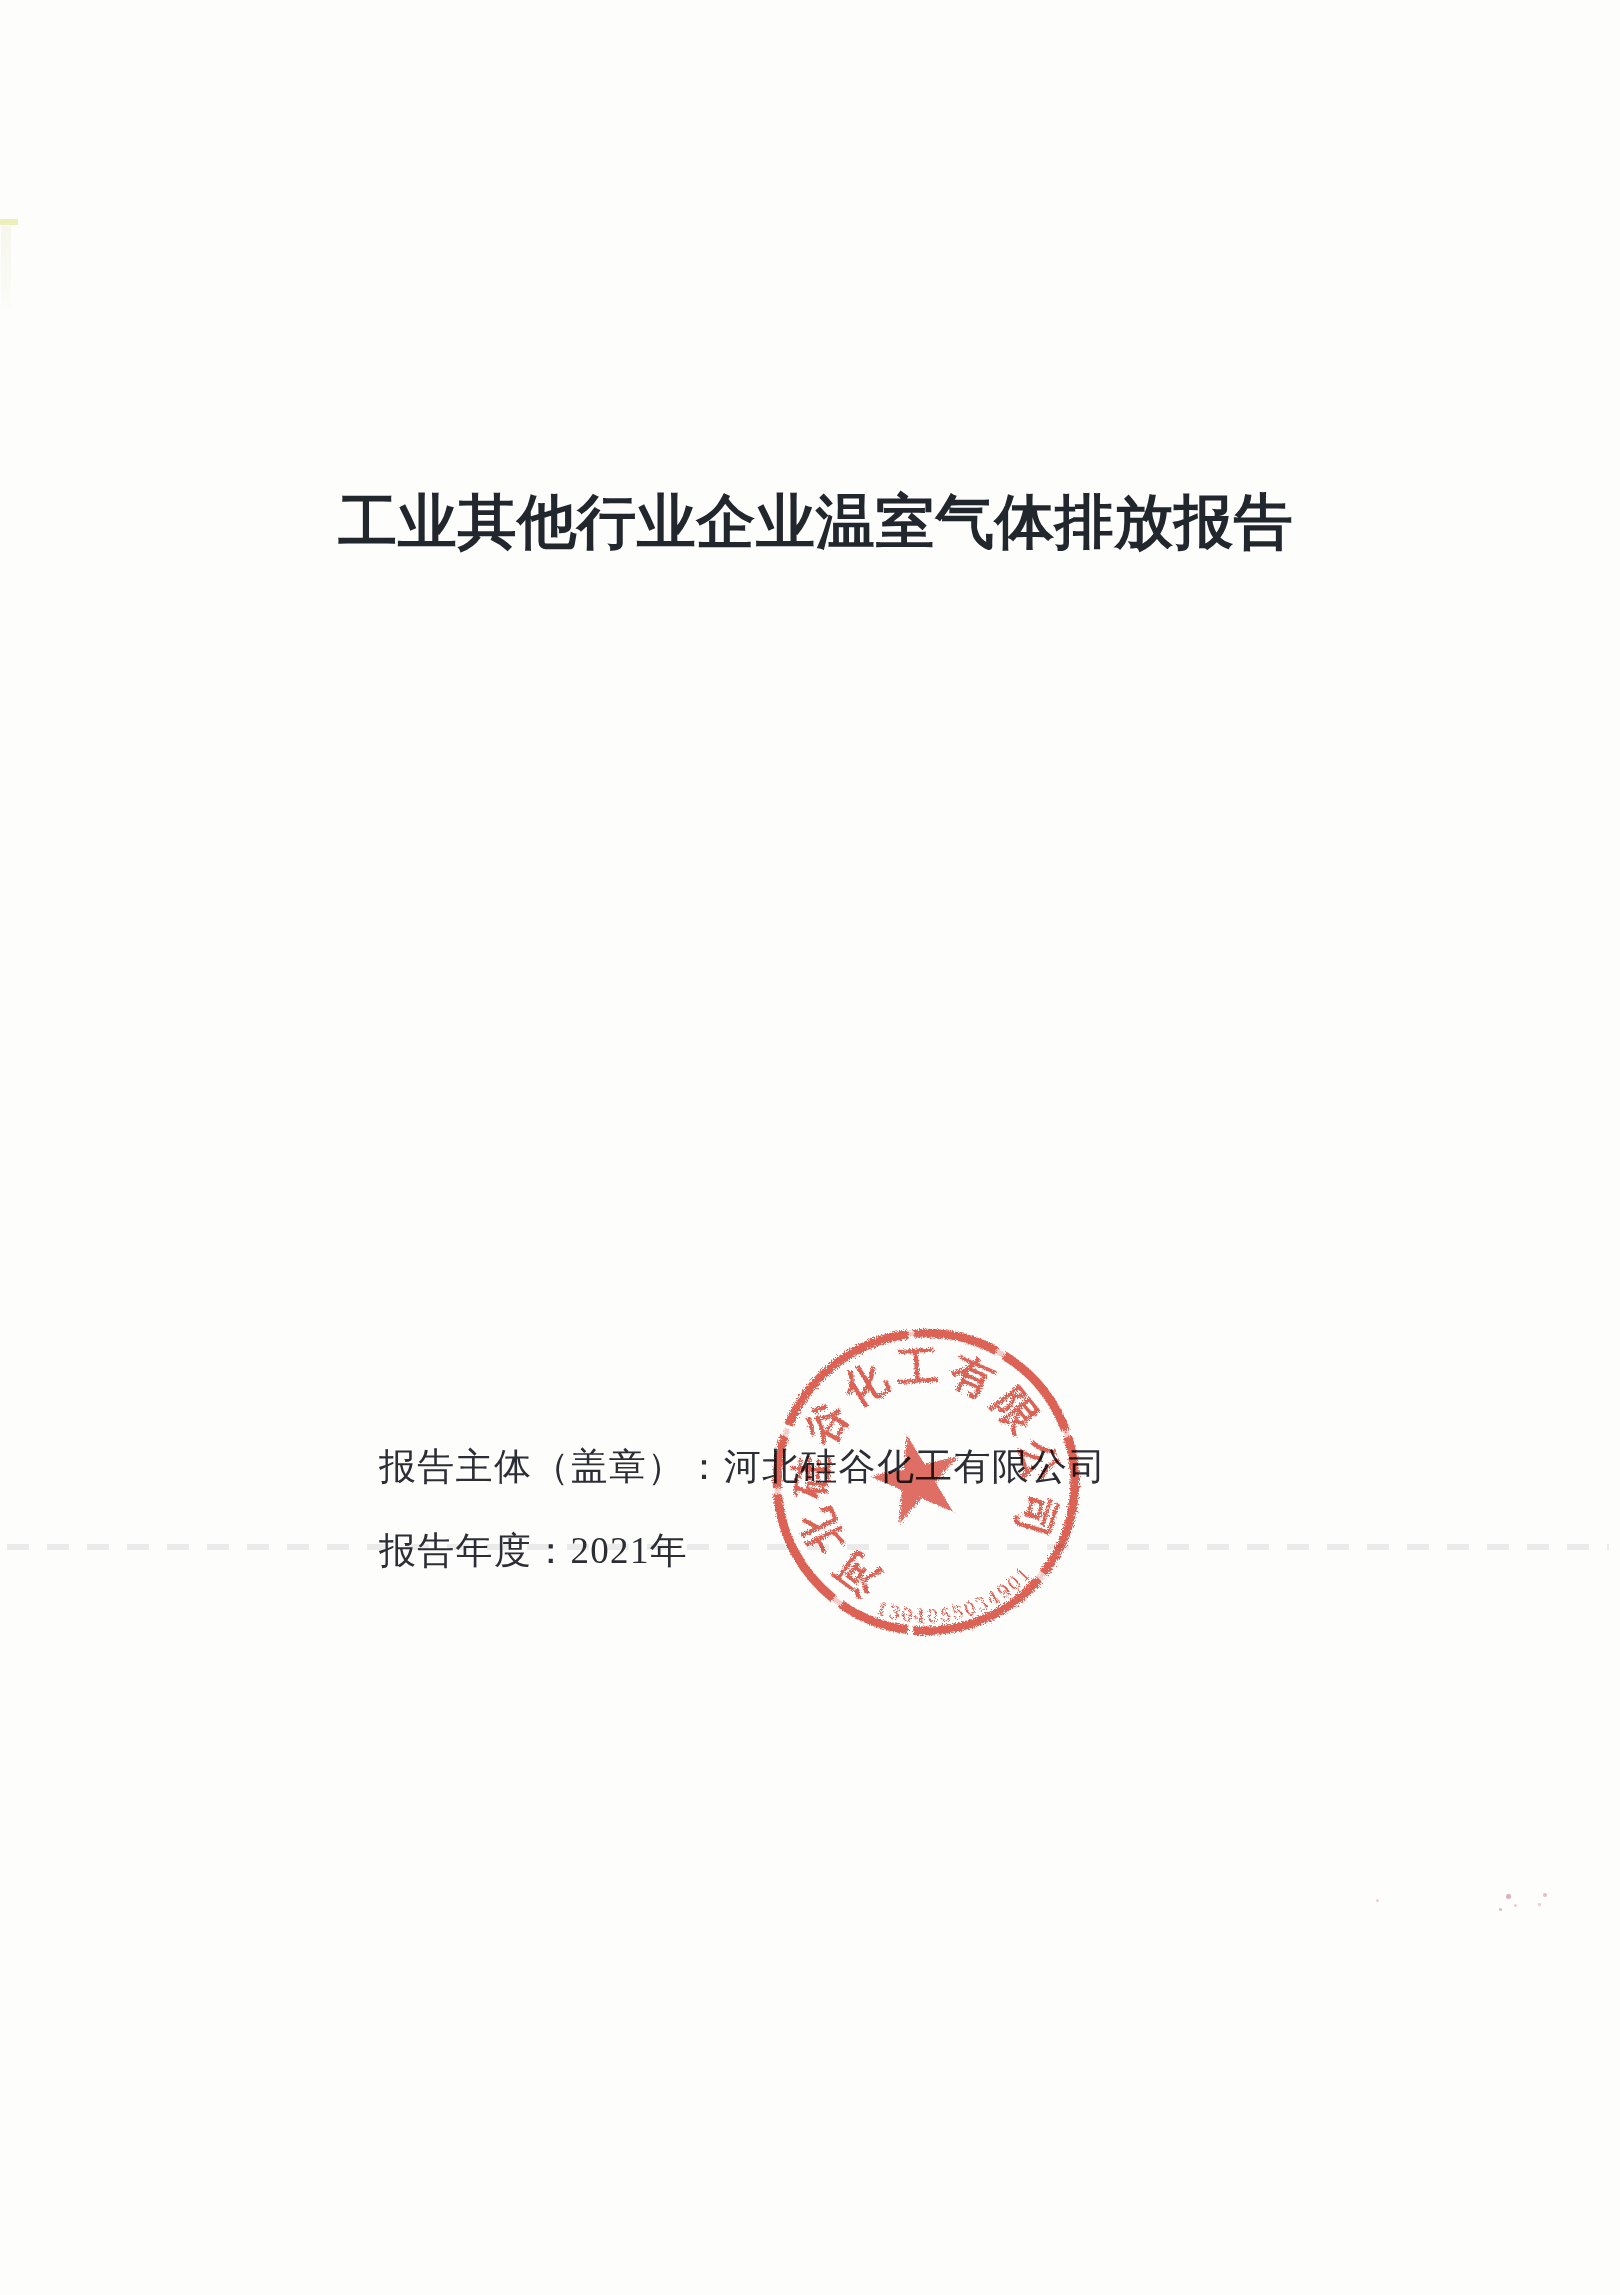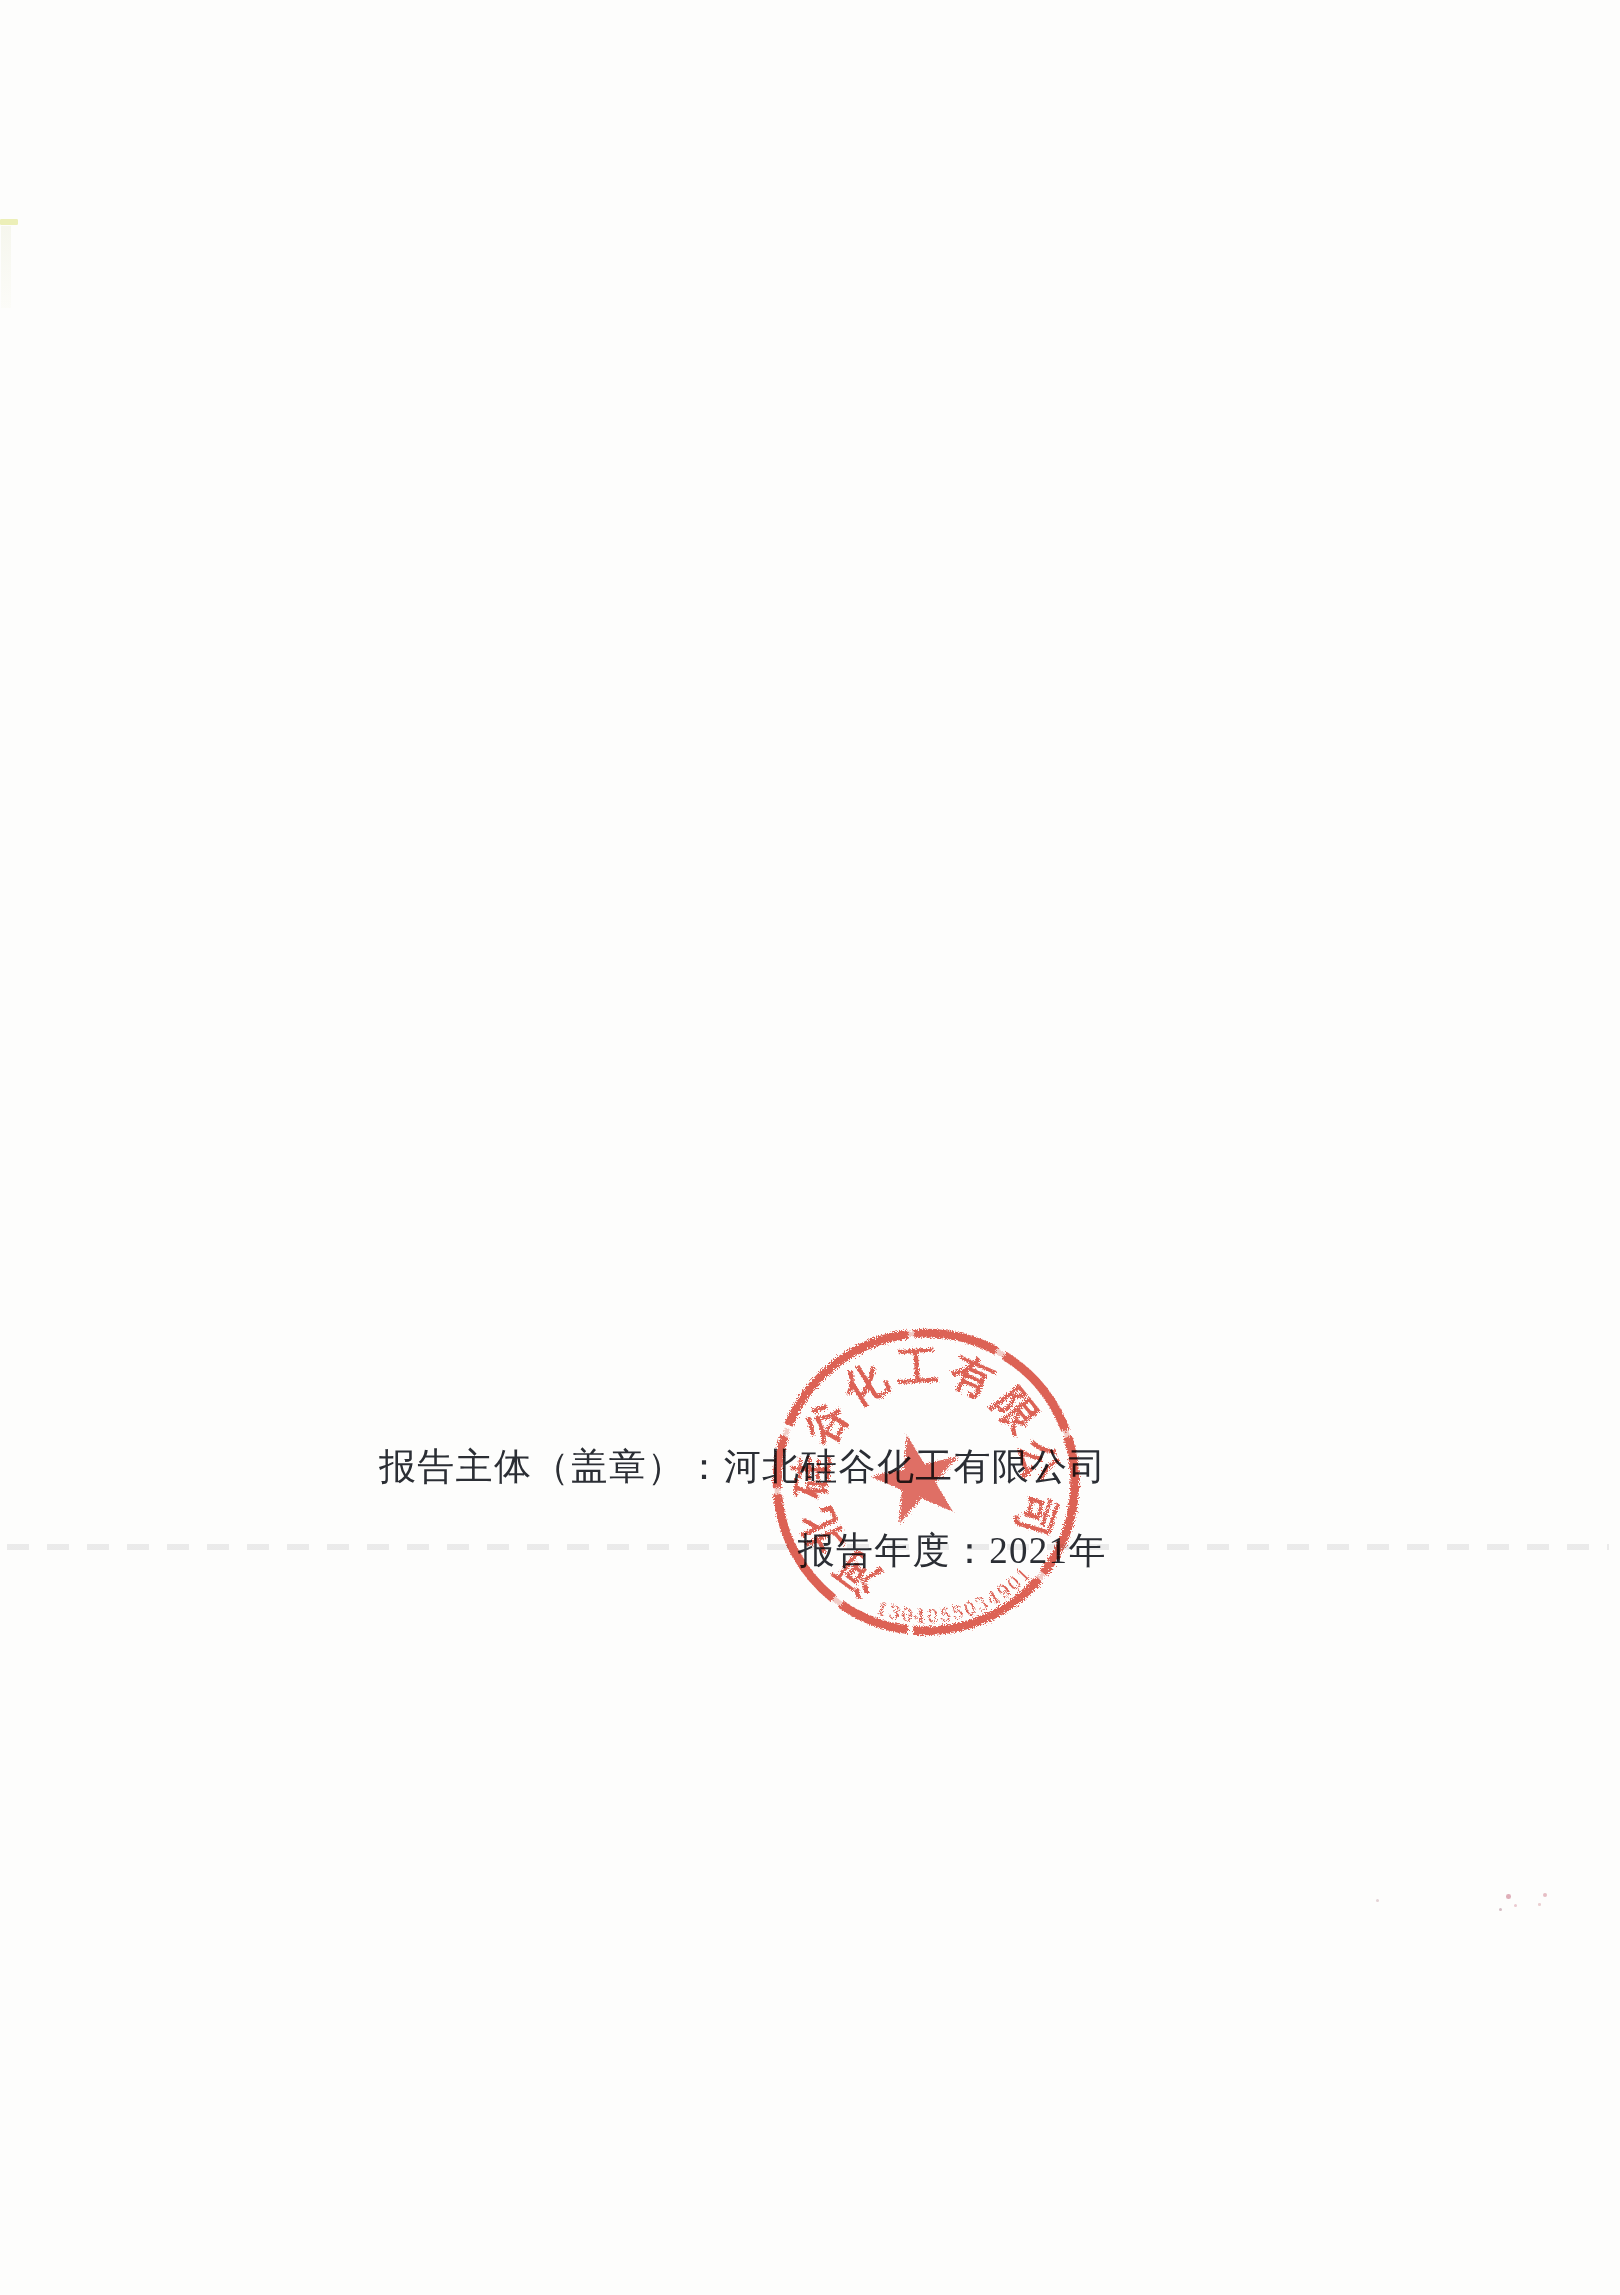--- a/index.html
+++ b/index.html
@@ -24,21 +24,21 @@
     color:#22262d;
   }
   
   .info-block{
     position:absolute;
     left:379px;top:1448px;
     font-size:37px;
     color:#2b2e34;
     letter-spacing:1.3px;
   }
-  .info-block p{margin:0 0 47px 0;line-height:37px;white-space:nowrap;text-align:right;}
+  .info-block p{margin:0 0 47px 0;line-height:37px;white-space:nowrap;}
   
   .stamp-svg{
     position:absolute;
     left:749px;top:1305px;
     width:354px;height:354px;
     mix-blend-mode:multiply;
     opacity:.9;
   }
   .seal-char{
     font-family:"Liberation Serif","DejaVu Serif",serif;
@@ -81,20 +81,21 @@
   <div class="streak-yellow"></div>
   <div class="smudge-vertical"></div>
   <div class="scan-streak"></div>
   <div class="speck s1"></div>
   <div class="speck s2"></div>
   <div class="speck s3"></div>
   <div class="speck s4"></div>
   <div class="speck s5"></div>
   <div class="speck s6"></div>
 
+  <h1 class="doc-title">工业其他行业企业温室气体排放报告</h1>
 
   <div class="info-block">
     <p><span>报告主体（盖章）：</span><span>河北硅谷化工有限公司</span></p>
     <p><span>报告年度：</span><span>2021年</span></p>
   </div>
 
   <svg class="stamp-svg" viewBox="0 0 540 540">
     <defs>
       <filter id="rough" x="-10%" y="-10%" width="120%" height="120%">
         <feTurbulence type="fractalNoise" baseFrequency="0.55" numOctaves="2" seed="4" result="n"></feTurbulence>

